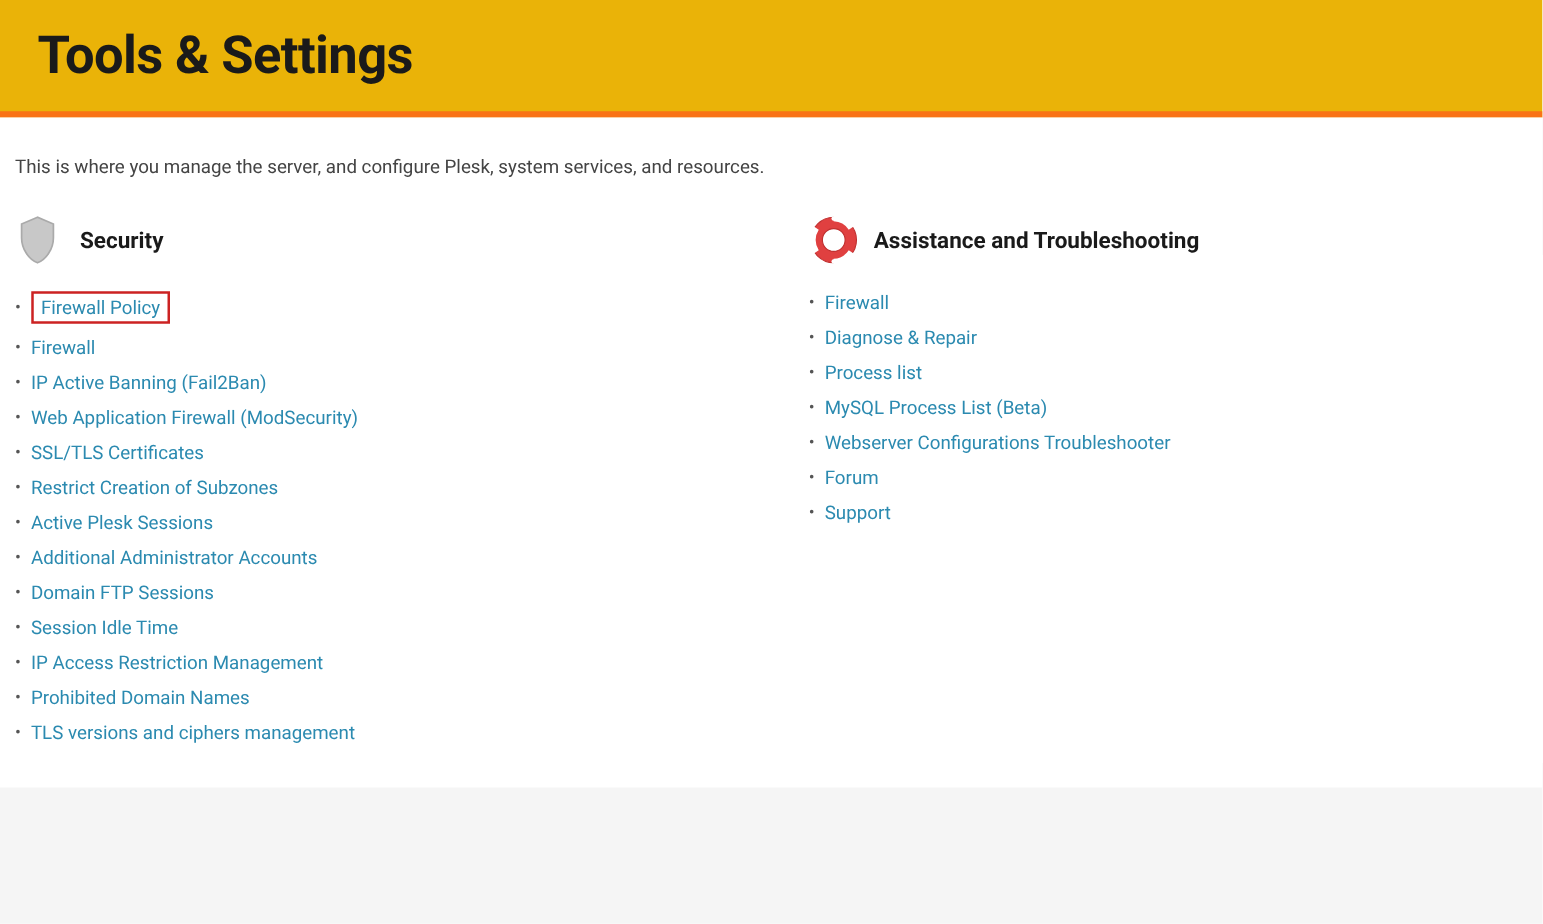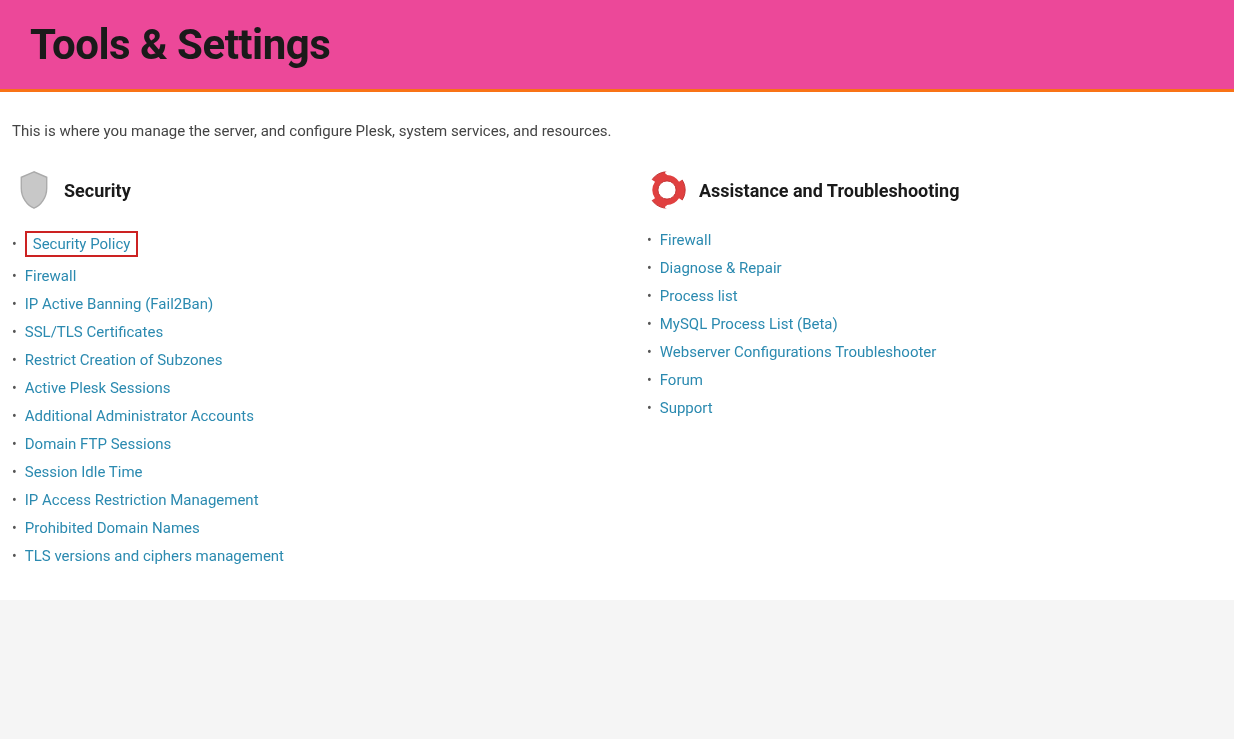--- a/index.html
+++ b/index.html
@@ -10,23 +10,23 @@
 
     body {
       font-family: -apple-system, BlinkMacSystemFont, 'Segoe UI', Roboto, Arial, sans-serif;
       background-color: #f5f5f5;
       color: #333;
       width: 1234px;
       min-height: 739px;
     }
 
     .page-header {
-      background-color: #ec4899;
+      background-color: #eab308;
       padding: 20px 30px 20px 30px;
-      border-bottom: 3px solid #f97316;
+      border-bottom: 5px solid #f97316;
     }
 
     .page-title {
       font-size: 42px;
       font-weight: 700;
       color: #1a1a1a;
       letter-spacing: -0.5px;
     }
 
     .page-content {
@@ -40,21 +40,20 @@
       margin-bottom: 30px;
     }
 
     .sections-container {
       display: flex;
       gap: 60px;
     }
 
     .section {
       flex: 1;
-      text-align: right;
     }
 
     .section-header {
       display: flex;
       align-items: center;
       gap: 12px;
       margin-bottom: 16px;
     }
 
     .section-icon {
@@ -131,28 +130,31 @@
         <div class="section-icon">
           <svg class="shield-icon-svg" viewBox="0 0 36 44" fill="none" xmlns="http://www.w3.org/2000/svg">
             <path d="M18 2L4 8v12c0 10 6.5 19.3 14 22 7.5-2.7 14-12 14-22V8L18 2z" fill="#c8c8c8" stroke="#aaa" stroke-width="1.5"></path>
           </svg>
         </div>
         <span class="section-title">Security</span>
       </div>
       <ul class="section-links">
         <li>
           <a href="#">
-            <span class="highlighted-link">Security Policy</span>
+            <span class="highlighted-link">Firewall Policy</span>
           </a>
         </li>
         <li>
           <a href="#">Firewall</a>
         </li>
         <li>
           <a href="#">IP Active Banning (Fail2Ban)</a>
+        </li>
+        <li>
+          <a href="#">Web Application Firewall (ModSecurity)</a>
         </li>
         <li>
           <a href="#">SSL/TLS Certificates</a>
         </li>
         <li>
           <a href="#">Restrict Creation of Subzones</a>
         </li>
         <li>
           <a href="#">Active Plesk Sessions</a>
         </li>

